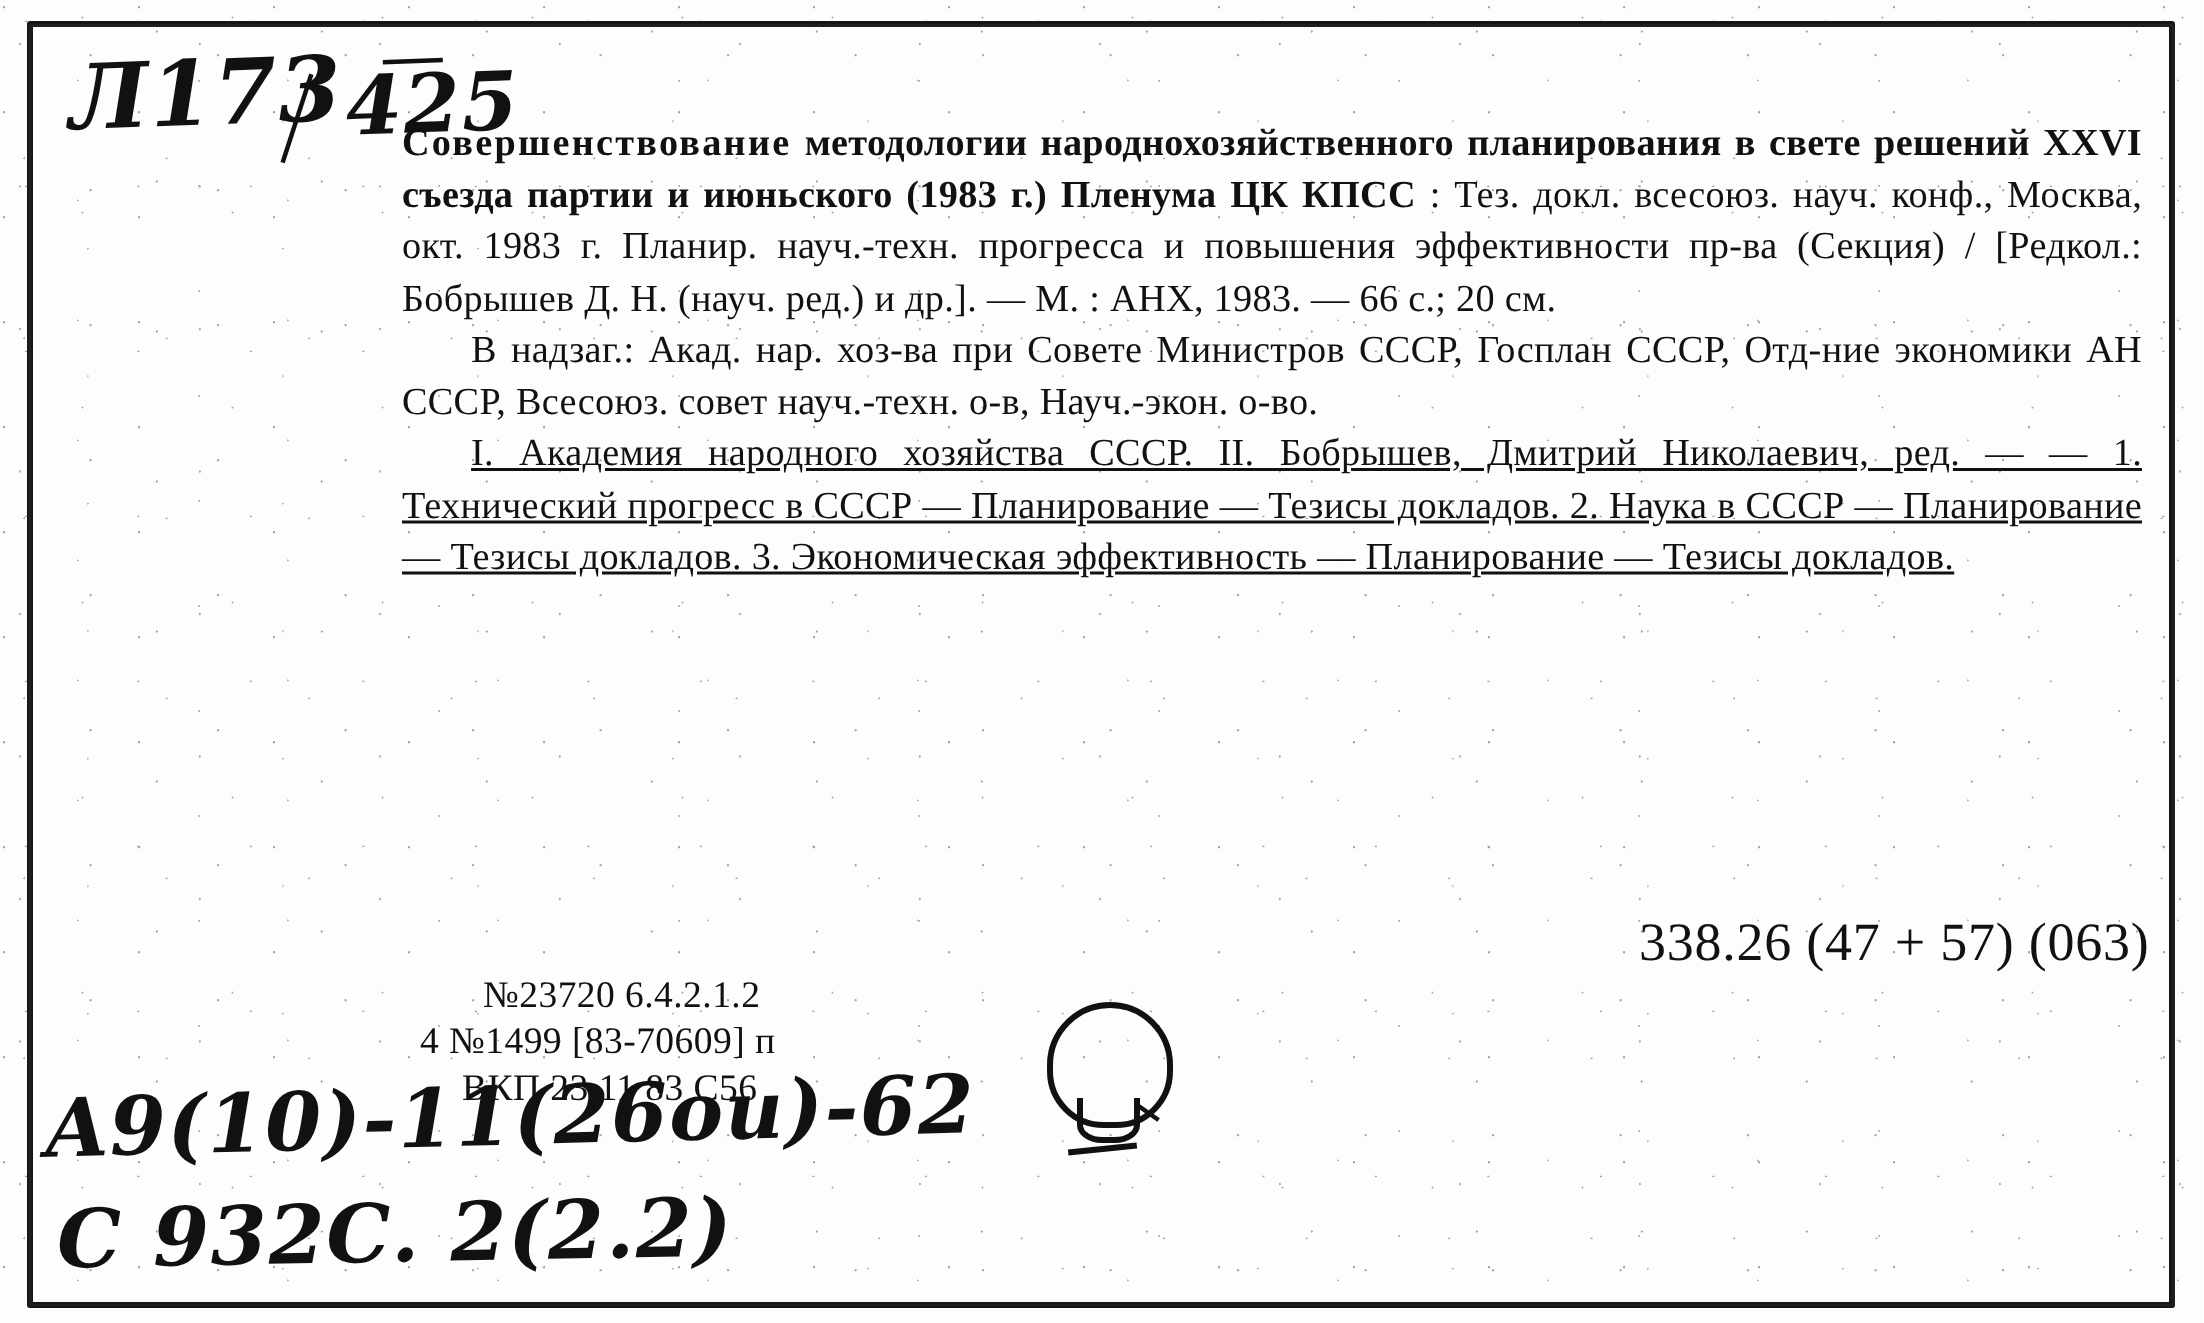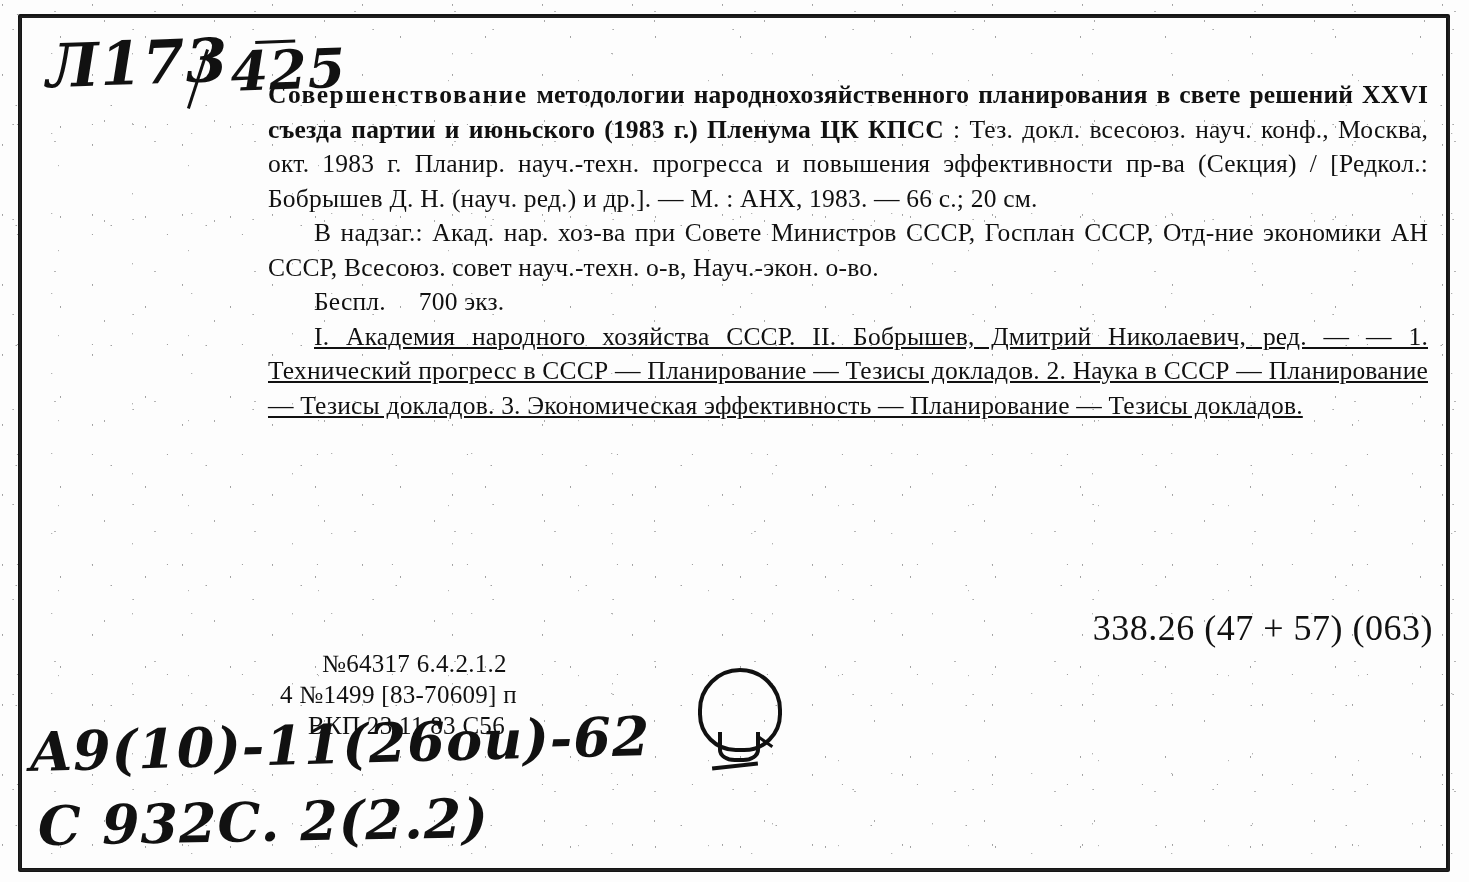--- a/index.html
+++ b/index.html
@@ -225,34 +225,29 @@
   <div id="entry">
 
     <p id="block-title">
       <span class="title-bold">Совершенствование</span>
       <span class="bold">методологии народнохозяйственного планирования в свете решений XXVI съезда партии и июньского (1983 г.) Пленума ЦК КПСС</span>
       <span>: Тез. докл. всесоюз. науч. конф., Москва, окт. 1983 г. Планир. науч.-техн. прогресса и повышения эффективности пр-ва (Секция) / [Редкол.: Бобрышев Д. Н. (науч. ред.) и др.]. — М. : АНХ, 1983. — 66 с.; 20 см.</span>
     </p>
 
     <p id="block-notes" class="para-indent">В надзаг.: Акад. нар. хоз-ва при Совете Министров СССР, Госплан СССР, Отд-ние экономики АН СССР, Всесоюз. совет науч.-техн. о-в, Науч.-экон. о-во.</p>
 
-    <p id="block-price" class="para-indent">
-      <span>Беспл.</span>
-      &nbsp;&nbsp;&nbsp;
-      <span>700 экз.</span>
-    </p>
 
     <p id="block-subjects" class="para-indent">I. Академия народного хозяйства СССР. II. Бобрышев, Дмитрий Николаевич, ред. — — 1. Технический прогресс в СССР — Планирование — Тезисы докладов. 2. Наука в СССР — Планирование — Тезисы докладов. 3. Экономическая эффективность — Планирование — Тезисы докладов.</p>
 
   </div>
 
   <div id="udc">338.26 (47 + 57) (063)</div>
 
   <div id="codes">
-    <div id="code-line-1">№64317  6.4.2.1.2</div>
+    <div id="code-line-1">№23720  6.4.2.1.2</div>
     <div id="code-line-2">4  №1499  [83-70609]  п</div>
     <div id="code-line-3">ВКП  23 11 83  С56</div>
   </div>
 
   <div id="ink-blot">
     <div class="bulb"></div>
     <div class="neck"></div>
     <div class="tick"></div>
     <div class="underline"></div>
   </div>

